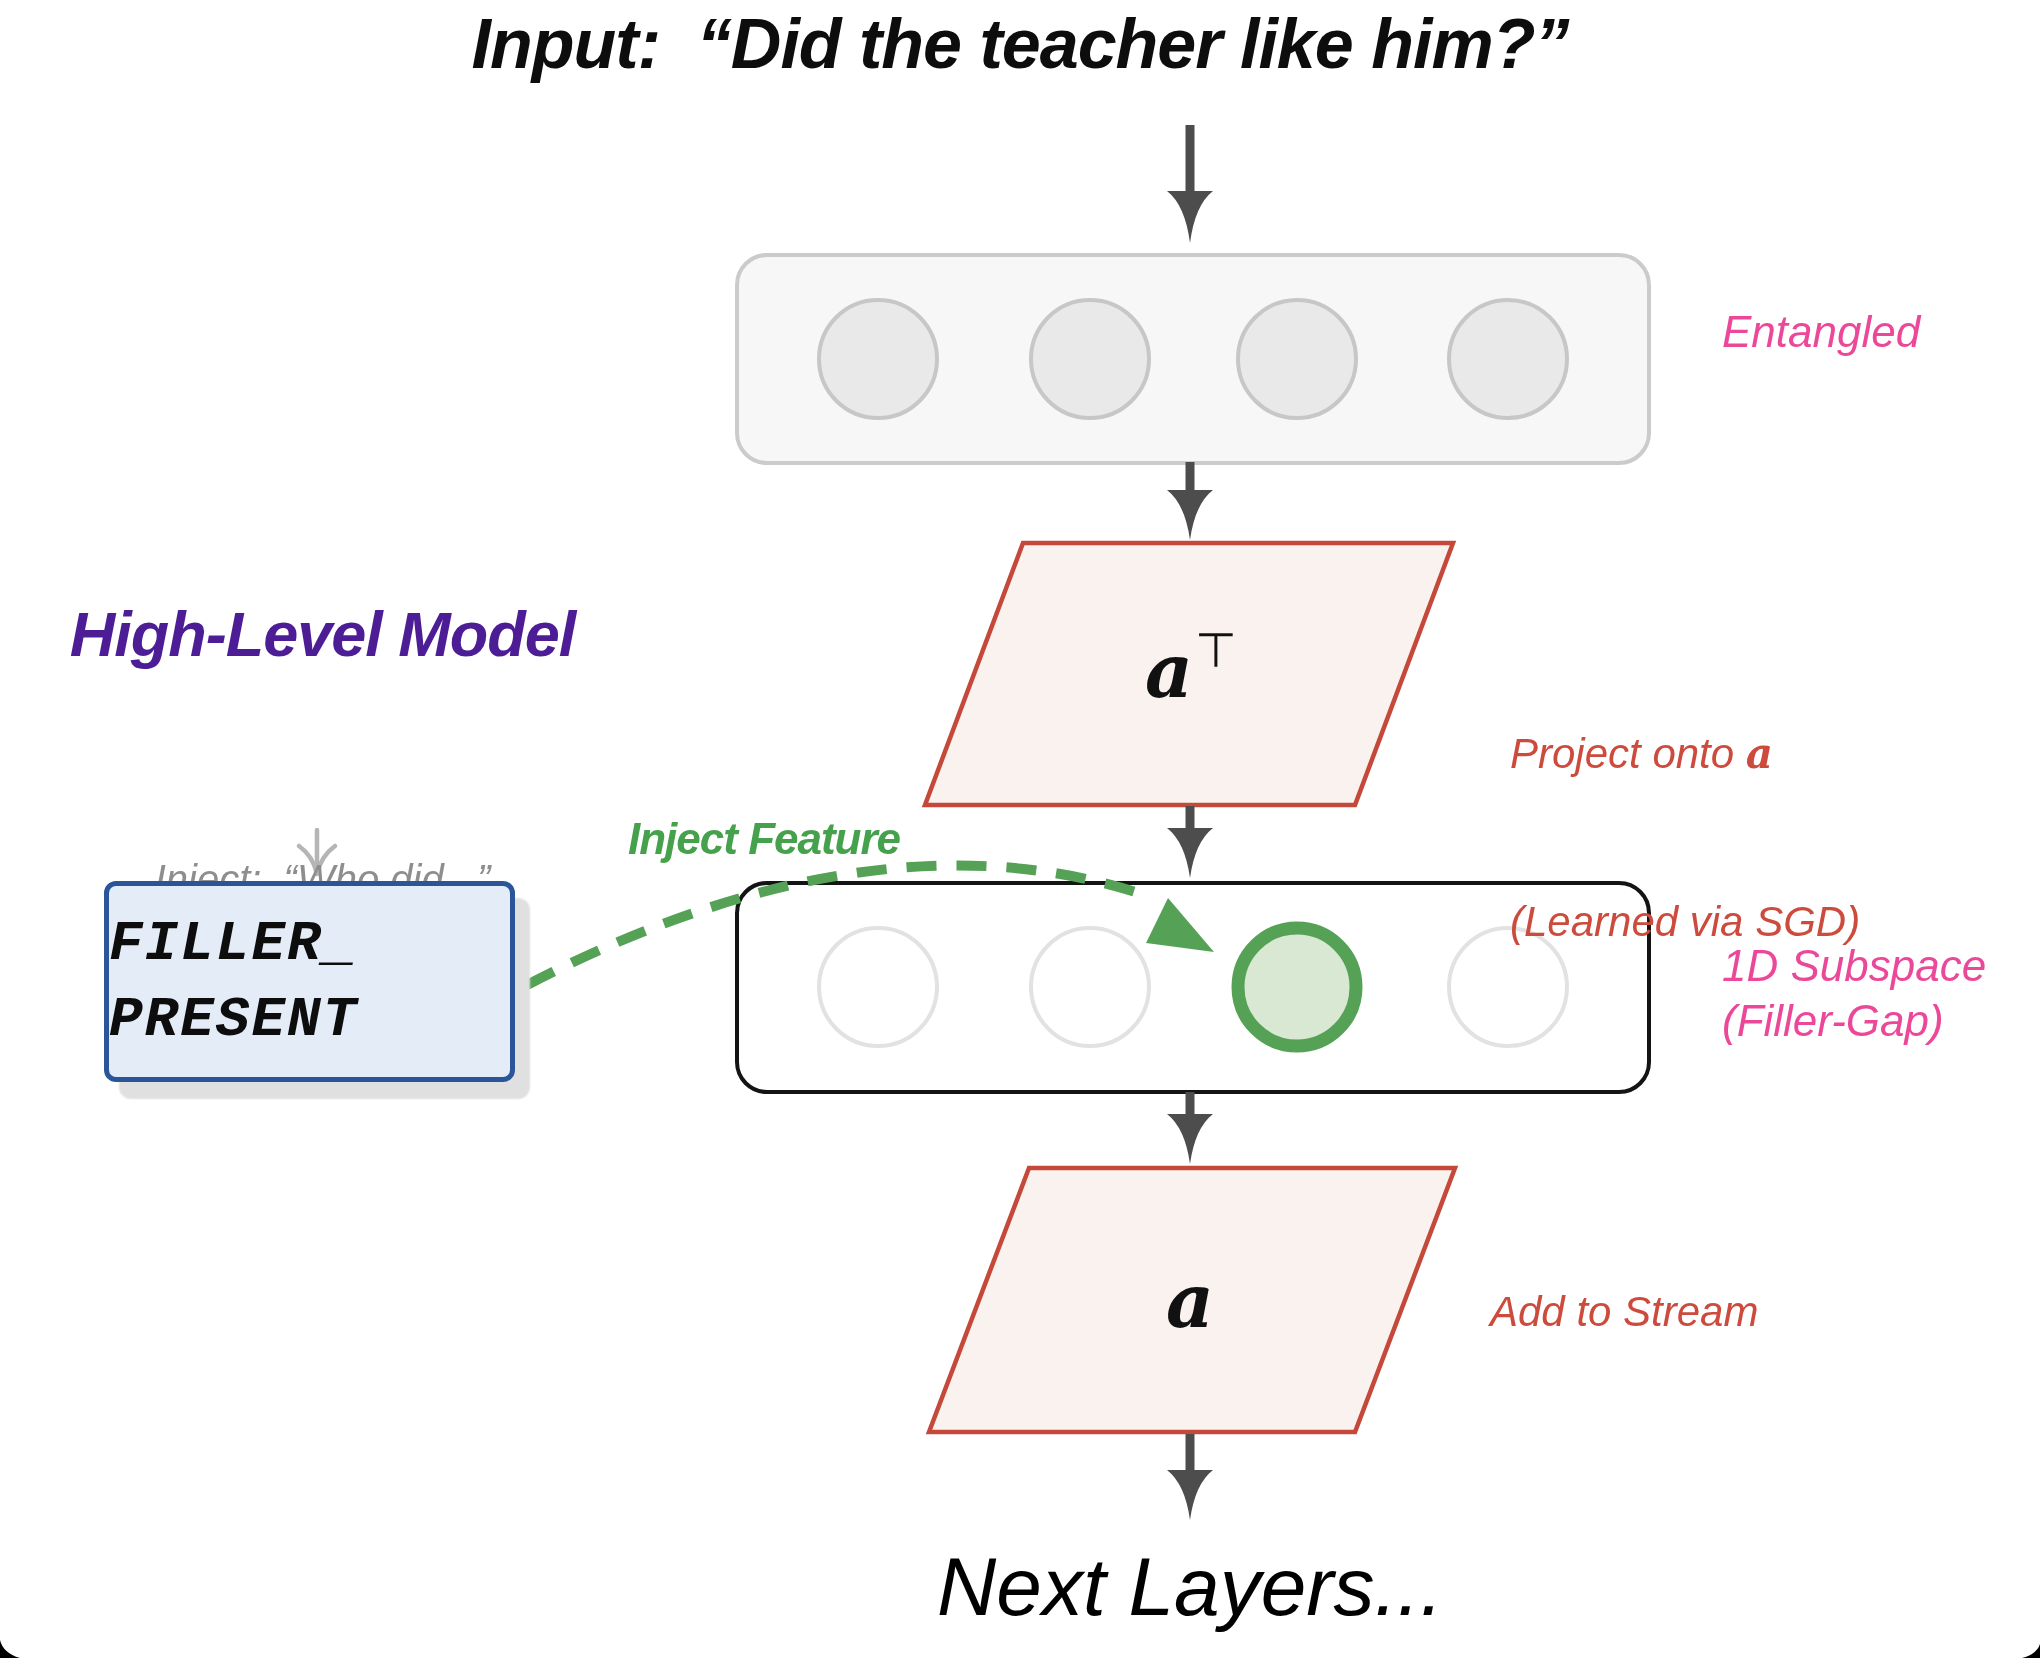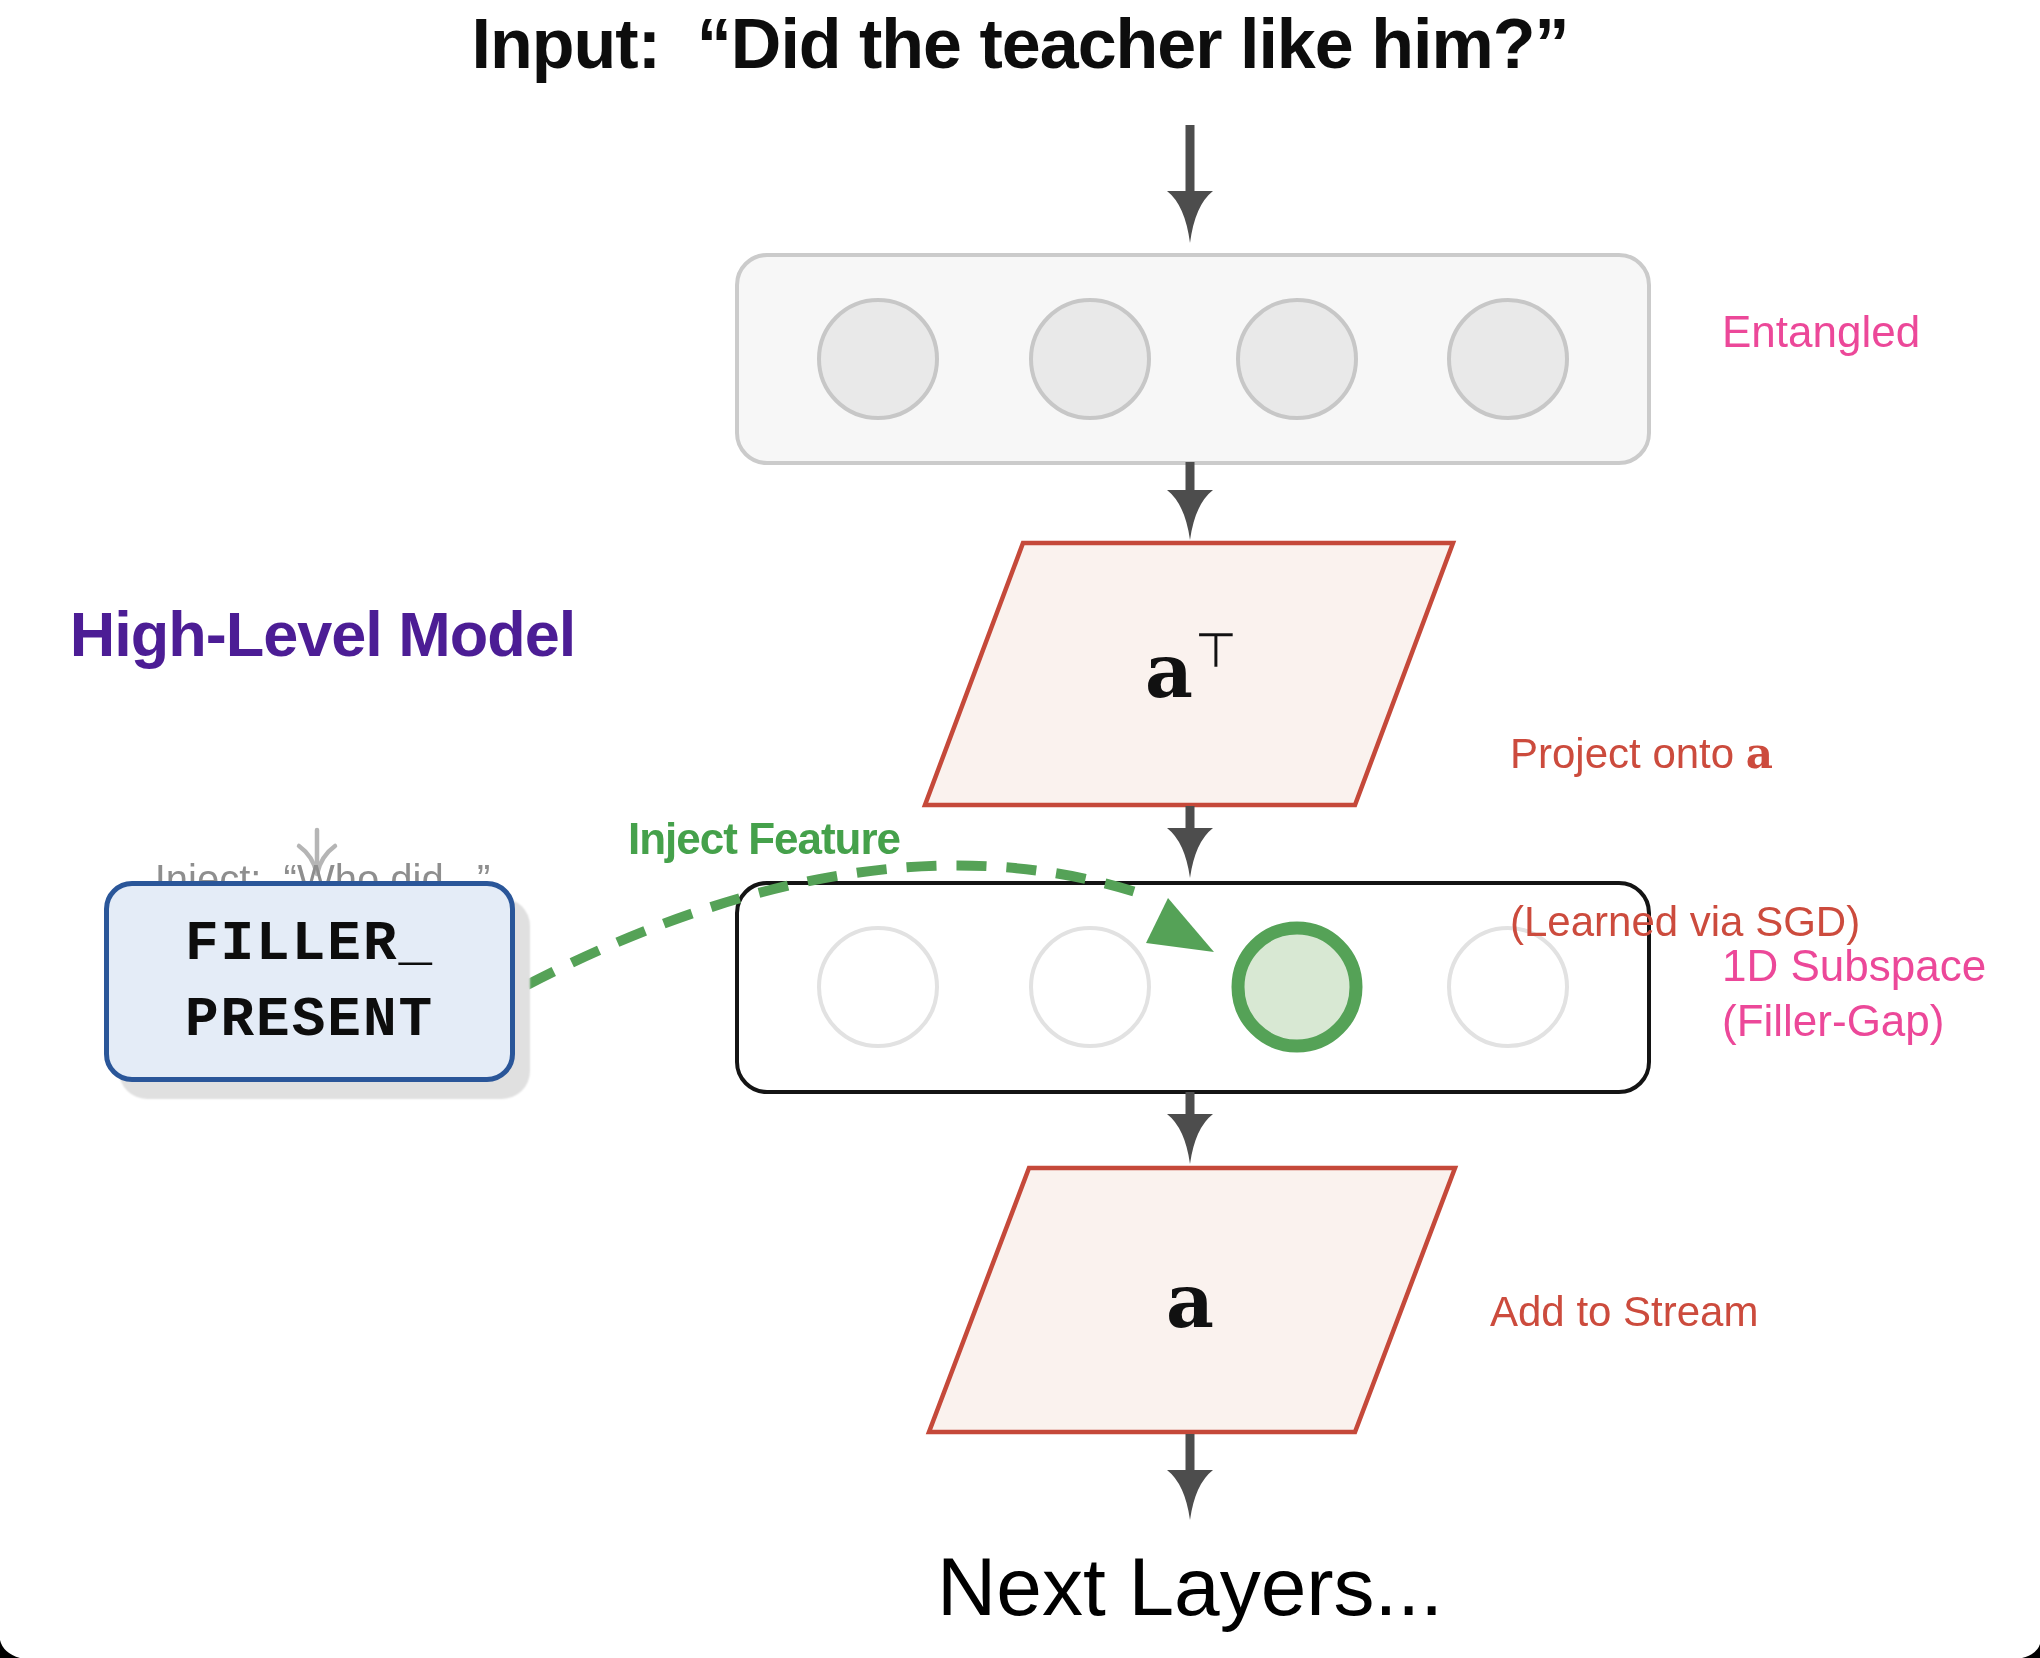--- a/index.html
+++ b/index.html
@@ -3,21 +3,21 @@
 <meta charset="utf-8">
 <style>
   html,body{margin:0;padding:0;background:#ffffff;}
   .canvas{
     position:relative;
     width:2040px;height:1658px;
     background:#ffffff;
     font-family:"Liberation Sans", sans-serif;
     overflow:hidden;
   }
-  .abs{position:absolute;}
+  .abs{position:absolute;font-style:italic;}
   svg{position:absolute;inset:0;}
 
   
   .title{
     left:0;top:4px;width:2040px;
     text-align:center;
     font-size:70px;font-weight:bold;color:#0d0d0d;
     white-space:pre;
     letter-spacing:-1px;
   }
@@ -29,23 +29,23 @@
   .hlm-source{
     left:0;top:737px;width:645px;text-align:center;
     font-size:40px;color:#8e8e8e;line-height:57px;
     white-space:pre;
   }
   .feature-box{
     left:104px;top:881px;width:411px;height:201px;
     box-sizing:border-box;
     background:#e4ecf7;
     border:5px solid #2a5699;
-    border-radius:28px;
+    border-radius:12px;
     box-shadow:15px 17px 2px #e0e0e0;
-    display:flex;flex-direction:column;justify-content:center;align-items:center;
+    display:flex;flex-direction:column;justify-content:center;align-items:flex-start;
   }
   .feature-box .mono{
     font-family:"Liberation Mono","DejaVu Sans Mono",monospace;
     font-weight:bold;font-size:56px;line-height:76px;color:#0d0d0d;
     letter-spacing:2px;
   }
   .inject-label{
     left:628px;top:814px;width:420px;
     font-size:44px;font-weight:bold;color:#45a14b;
     letter-spacing:-1px;

